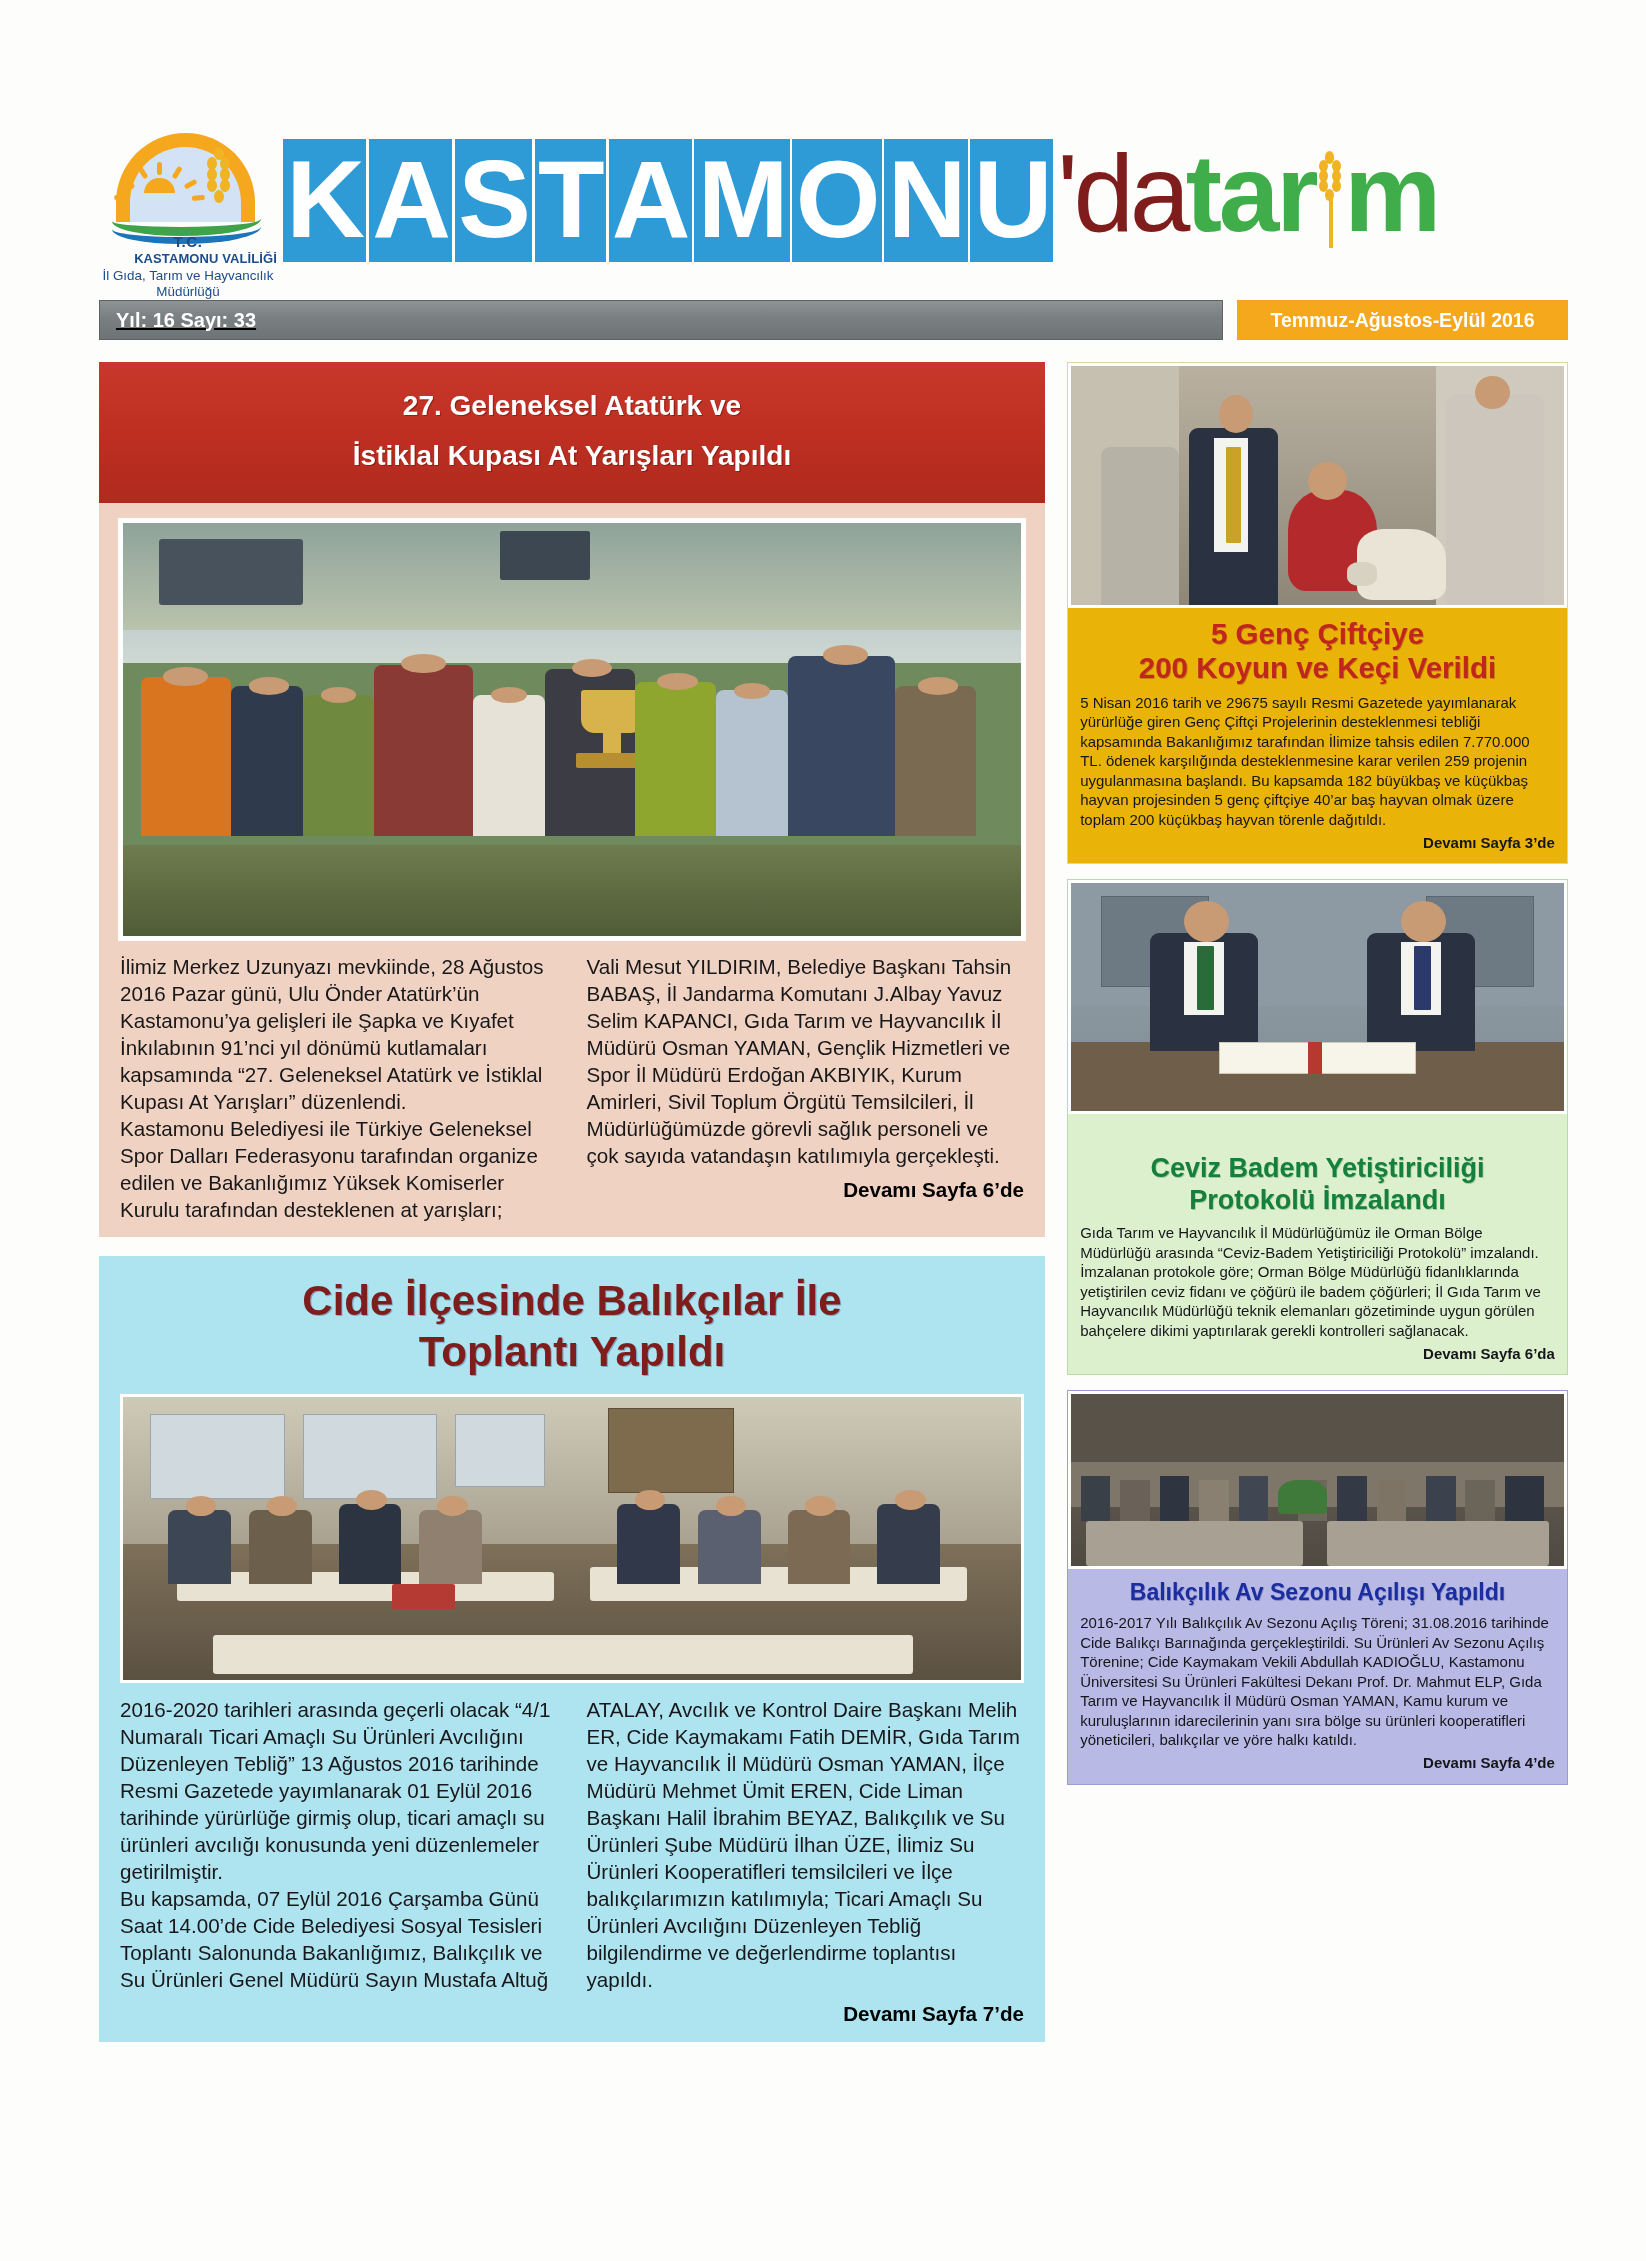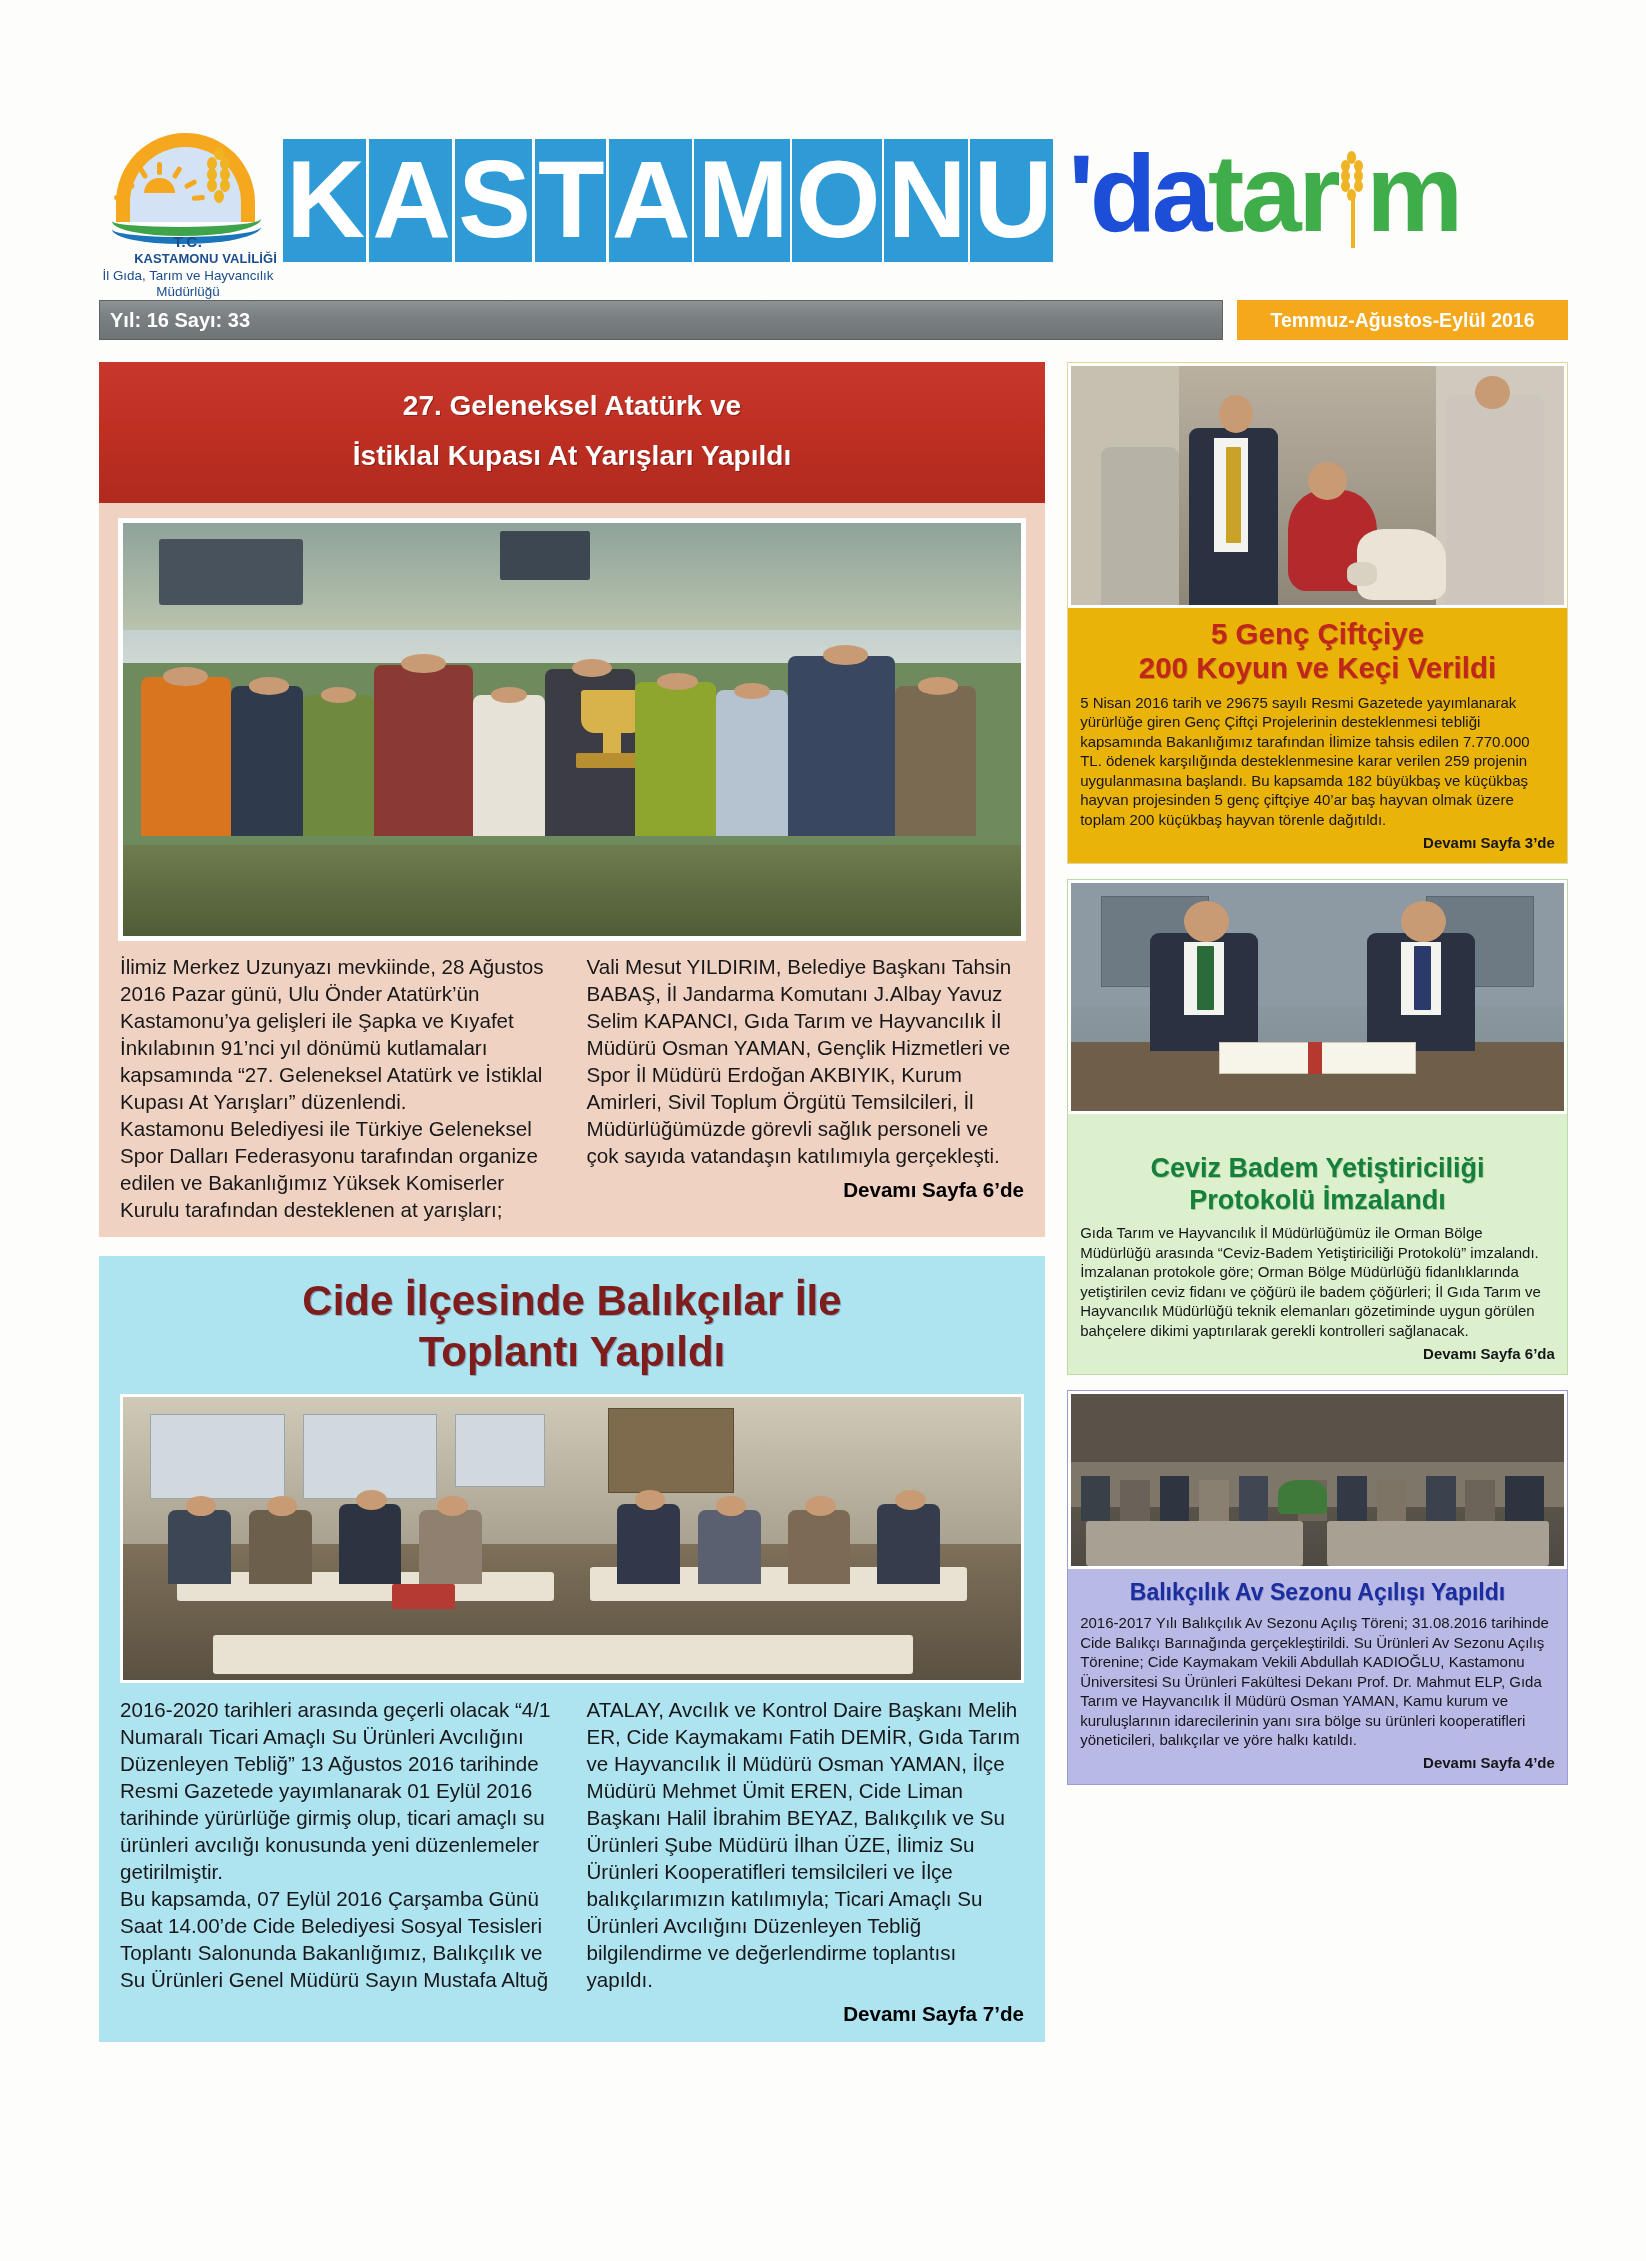--- a/index.html
+++ b/index.html
@@ -63,40 +63,41 @@
     color:#ffffff;
     font-size:109px;
     line-height:109px;
     font-weight:bold;
     padding:5.6px 3.3px 7.8px 3.3px;
     margin-right:2.8px;
     font-family:"Liberation Sans", sans-serif;
     letter-spacing:-2.2px;
   }
   .km-da {
-    color:#1d4ed8; font-size:109px; line-height:109px; font-weight:bold;
-    letter-spacing:-4.5px; margin-left:12px;
+    color:#7f1d1d; font-size:109px; line-height:109px; font-weight:normal;
+    letter-spacing:-4.5px; margin-left:1px;
   }
   .km-tar {
     color:#3FAE4A; font-size:109px; line-height:109px; font-weight:bold;
     letter-spacing:-3.3px;
   }
   .km-wheat-i { position:relative; display:inline-block; width:29px; height:109px; vertical-align:top; }
   .km-wheat-i .stem { position:absolute; left:13.4px; top:53px; width:3.9px; height:56px; background:#F0B323; }
   .km-wheat-i .grain {
     position:absolute; width:9px; height:12.2px; background:#F0B323; border-radius:50%;
   }
 
   
   .infobar { position:absolute; left:99px; top:300px; width:1469px; height:40px; }
   .infobar-grey {
     position:absolute; left:0; top:0; width:1124px; height:40px;
     background:linear-gradient(180deg,#8E9496 0%, #7B8183 40%, #6E7476 100%);
-    display:flex; align-items:center; padding-left:10px; gap:11px;
+    display:flex; align-items:center; padding-left:16px; gap:11px;
     border:1.1px solid #5d6264;
+    text-decoration:underline;
   }
   .infobar-grey .yil { color:#ffffff; font-size:20px; font-weight:bold; letter-spacing:0px; }
   .infobar-grey .pub { color:#1b1b1b; font-size:22px; font-weight:bold; }
   .infobar-date {
     position:absolute; left:1138px; top:0; width:331px; height:40px;
     background:#F5A81C; display:flex; align-items:center; justify-content:center;
   }
   .infobar-date span { color:#ffffff; font-size:19.5px; font-weight:bold; }
 
   

